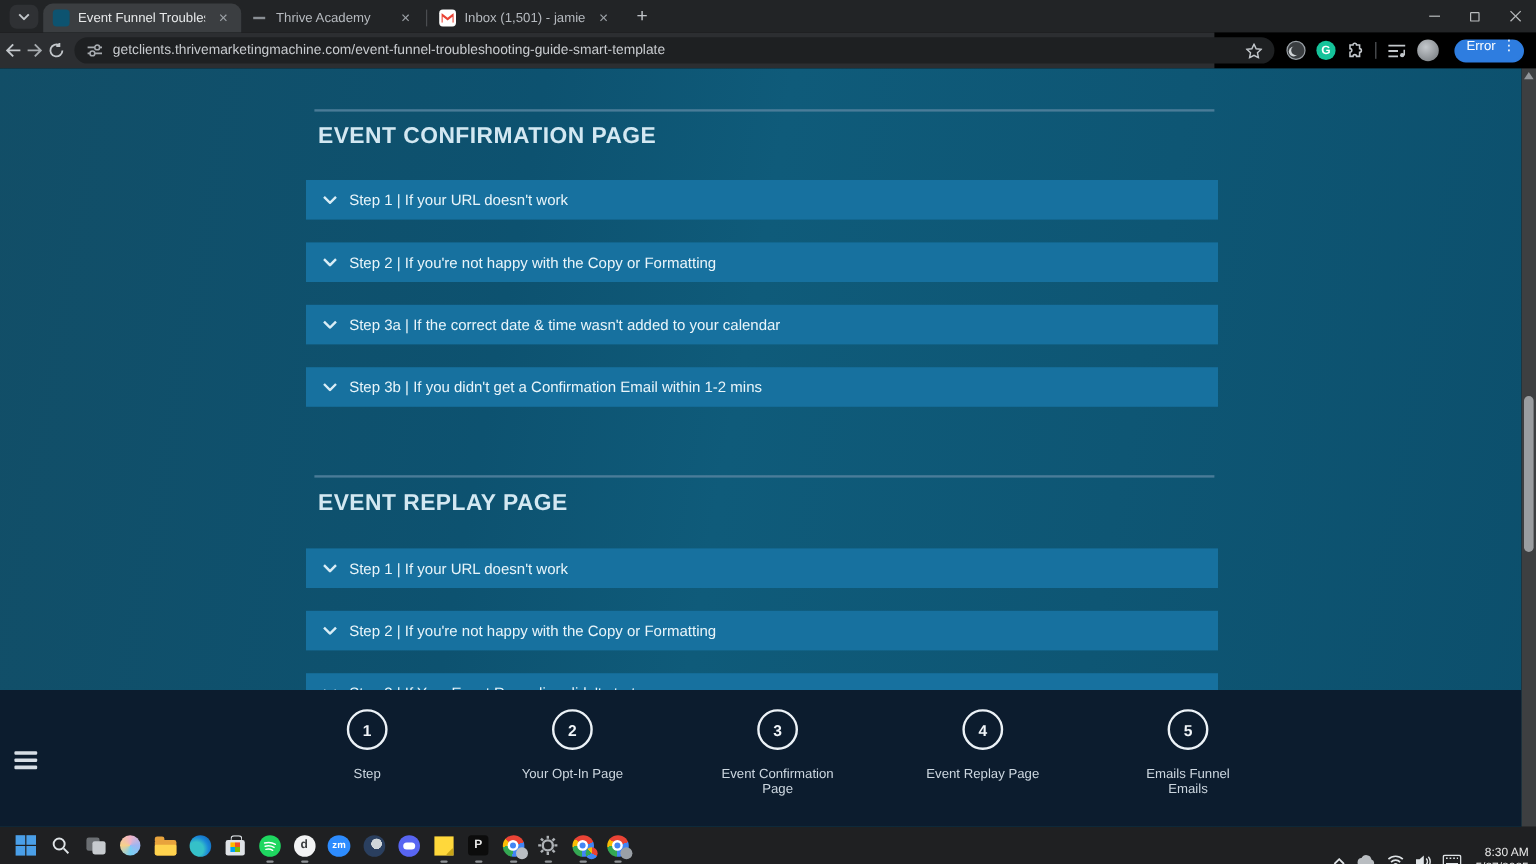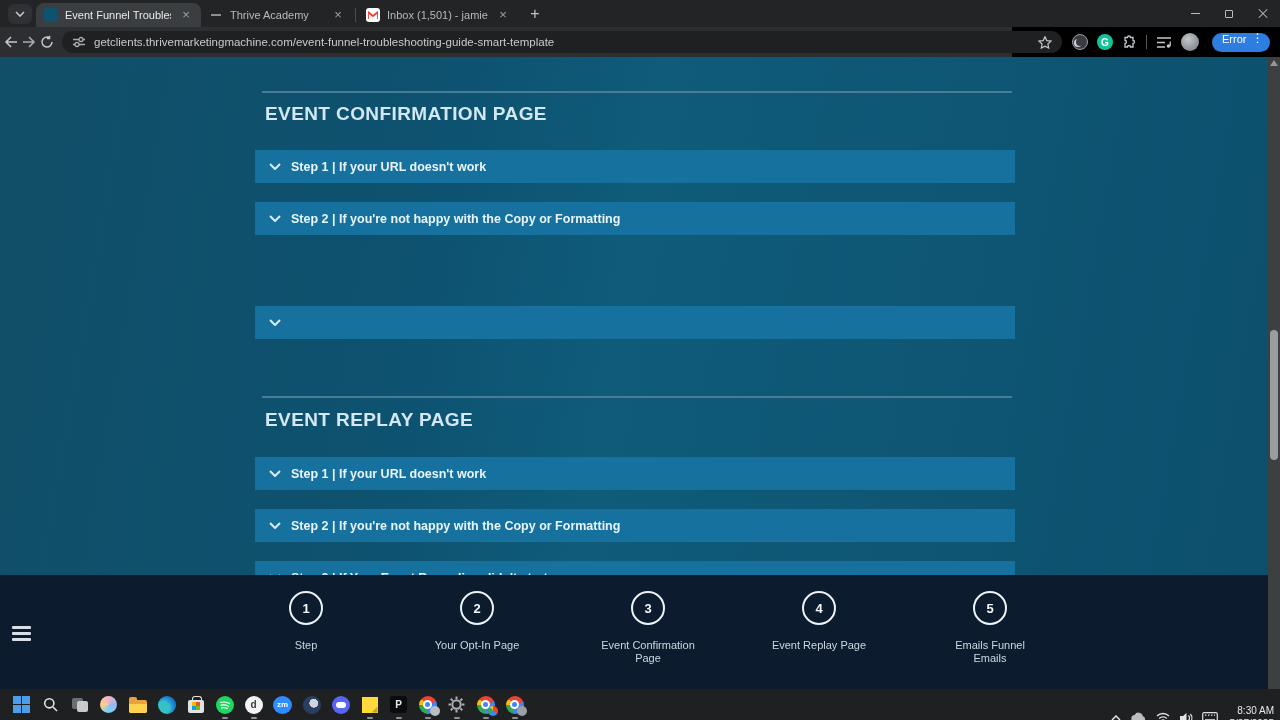--- a/index.html
+++ b/index.html
@@ -62,21 +62,21 @@
   
   .page { position:absolute; top:57px; left:0; width:1268px; height:632px; overflow:hidden;
           background:linear-gradient(100deg,#124e67 0%, #0d5270 33%, #0f5b7a 48%,
                      #0e5674 72%, #0c4f6c 100%); }
   .sep { position:absolute; left:262px; width:750px; height:2px; background:#55839f; opacity:.85; }
   .h-section { position:absolute; left:265px; font-size:19px; font-weight:bold;
                letter-spacing:.4px; color:#d3e8f2; }
   .acc { position:absolute; left:255px; width:760px; height:33px; background:#17719f;
          display:flex; align-items:center; padding-left:14px; }
   .acc .chev { flex:none; margin-right:10px; }
-  .acc-label { color:#e9f5fa; font-size:12.5px; font-weight:bold; }
+  .acc-label { color:#e9f5fa; font-size:12.5px; font-weight:normal; }
   .acc.partial { height:14px; overflow:hidden; align-items:flex-start; }
   .acc.partial .inner { display:flex; align-items:center; height:33px; }
 
   
   .footer { position:absolute; left:0; top:518px; width:1268px; height:114px; background:#0c1c2e; }
   .hamburger { position:absolute; left:12px; top:51px; width:19px; }
   .hamburger .bar { height:3px; background:#d7dee5; margin-bottom:3px; border-radius:1px; }
   .steps { position:absolute; left:255px; top:16px; width:786px; display:flex;
            justify-content:space-between; }
   .step { width:102px; display:flex; flex-direction:column; align-items:center; }
@@ -257,24 +257,31 @@
           <polyline points="1,1 6,6 11,1" fill="none" stroke="#d9edf6" stroke-width="2"></polyline>
         </svg>
       <span class="acc-label">Step 1 | If your URL doesn't work</span>
     </div>
     <div class="acc" style="top:145px">
       <svg class="chev" width="12" height="7" viewBox="0 0 12 7">
           <polyline points="1,1 6,6 11,1" fill="none" stroke="#d9edf6" stroke-width="2"></polyline>
         </svg>
       <span class="acc-label">Step 2 | If you're not happy with the Copy or Formatting</span>
     </div>
+    <div class="acc" style="top:197px">
+      <svg class="chev" width="12" height="7" viewBox="0 0 12 7">
+          <polyline points="1,1 6,6 11,1" fill="none" stroke="#d9edf6" stroke-width="2"></polyline>
+        </svg>
+      <span class="acc-label">Step 3a | If the correct date &amp; time wasn't added to your calendar</span>
+    </div>
     <div class="acc" style="top:249px">
       <svg class="chev" width="12" height="7" viewBox="0 0 12 7">
           <polyline points="1,1 6,6 11,1" fill="none" stroke="#d9edf6" stroke-width="2"></polyline>
         </svg>
+      <span class="acc-label">Step 3b | If you didn't get a Confirmation Email within 1-2 mins</span>
     </div>
 
     <div class="sep" style="top:339px"></div>
     <div class="h-section" style="top:352px">EVENT REPLAY PAGE</div>
 
     <div class="acc" style="top:400px">
       <svg class="chev" width="12" height="7" viewBox="0 0 12 7">
           <polyline points="1,1 6,6 11,1" fill="none" stroke="#d9edf6" stroke-width="2"></polyline>
         </svg>
       <span class="acc-label">Step 1 | If your URL doesn't work</span>

